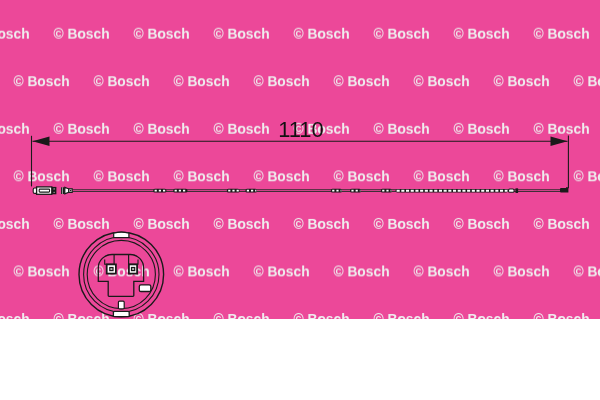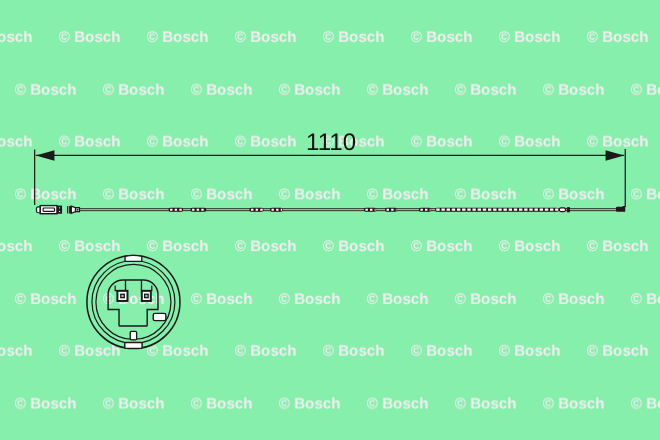--- a/index.html
+++ b/index.html
@@ -1,16 +1,16 @@
 <!DOCTYPE html>
 <html><head>
 <meta charset="utf-8">
 <style>
   html,body{margin:0;padding:0;background:#fff;}
-  #stage{position:relative;width:600px;height:400px;background:#86efac;overflow:hidden;}
+  #stage{position:relative;width:600px;height:319px;background:#ec4899;overflow:hidden;}
   svg{display:block;}
   text{font-family:"Liberation Sans", sans-serif;}
 </style>
 </head>
 <body>
 <div id="stage">
 <svg width="600" height="400" viewBox="0 0 600 400">
   <defs>
 
     <pattern id="wm" width="80" height="95.1" patternUnits="userSpaceOnUse">

